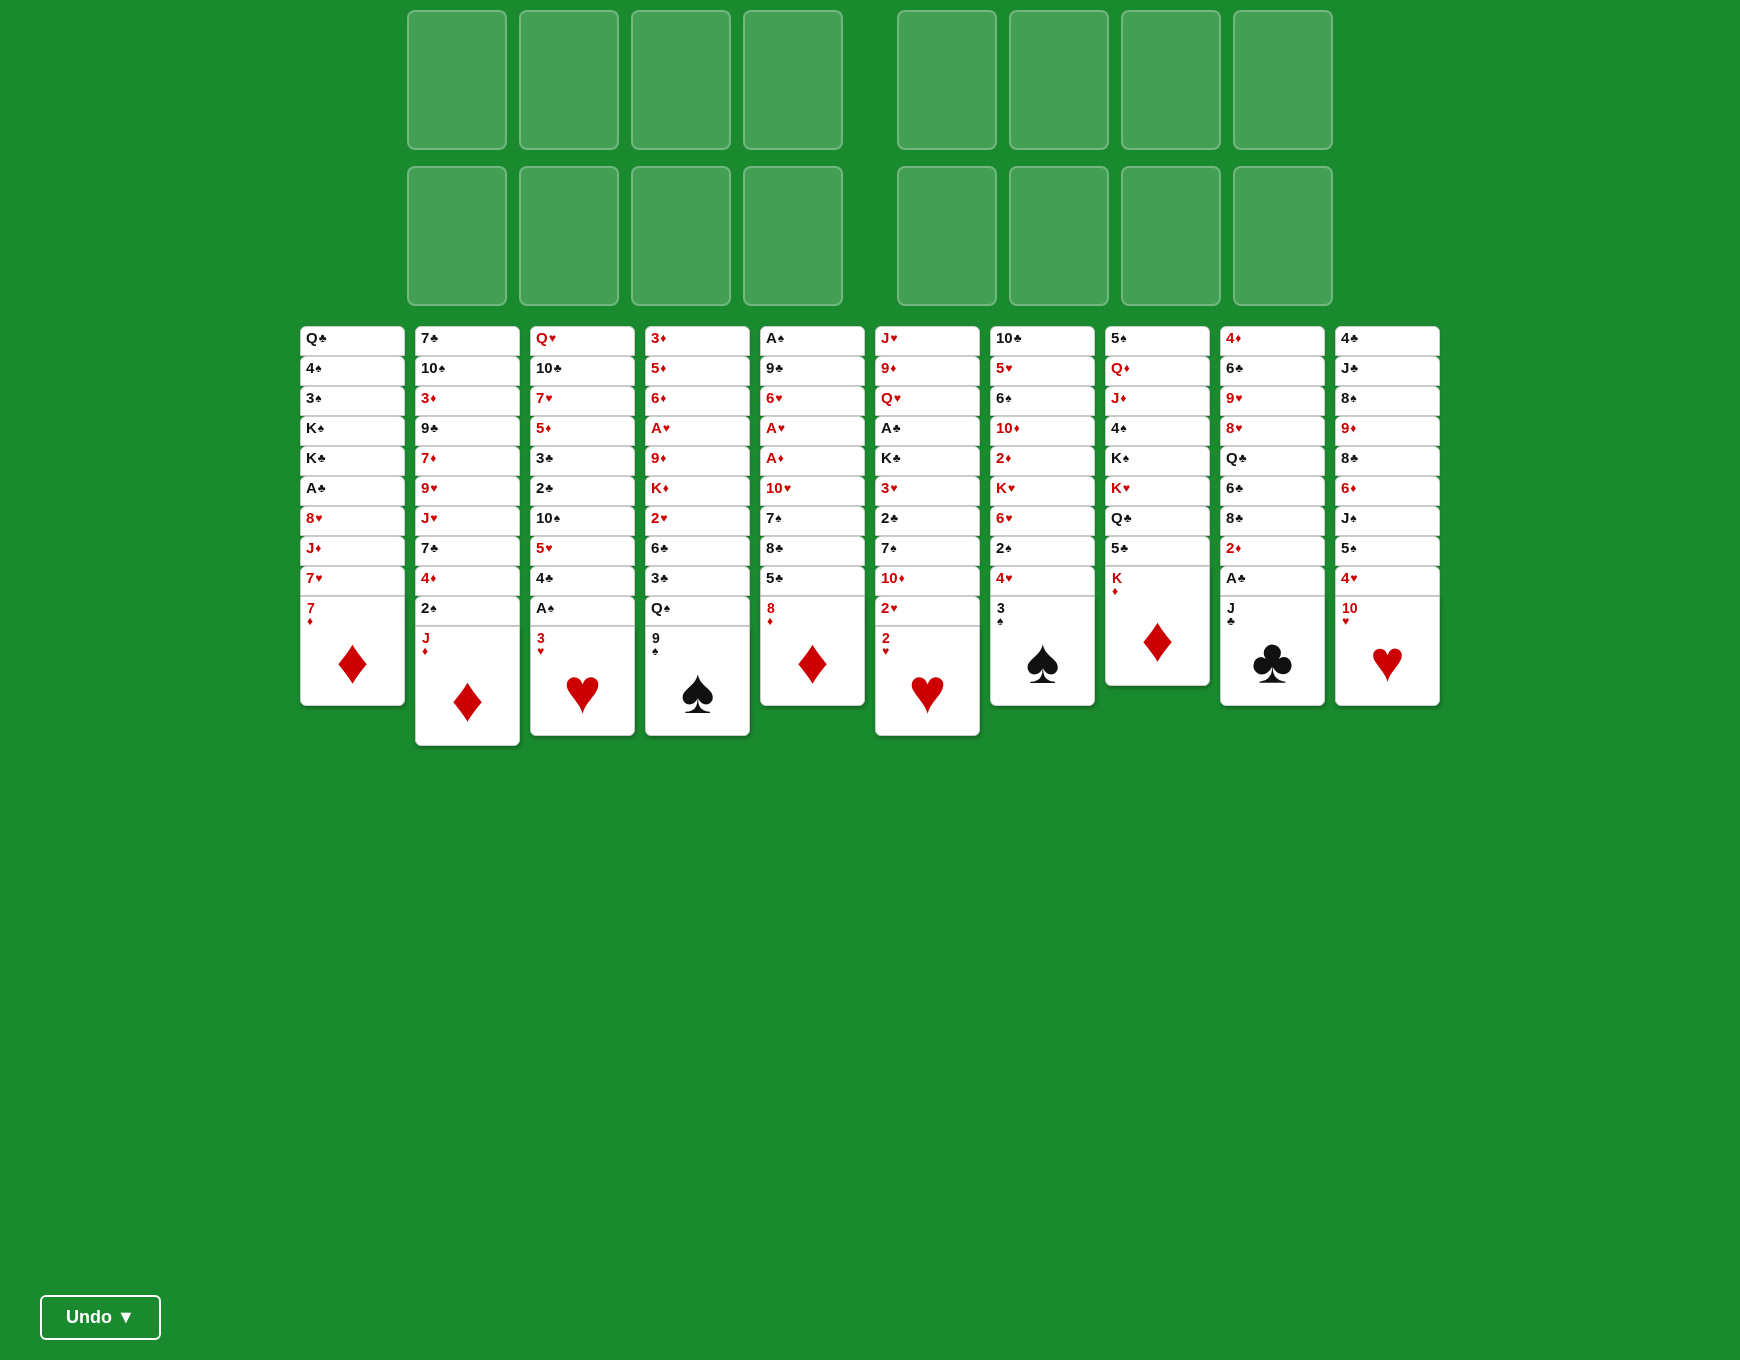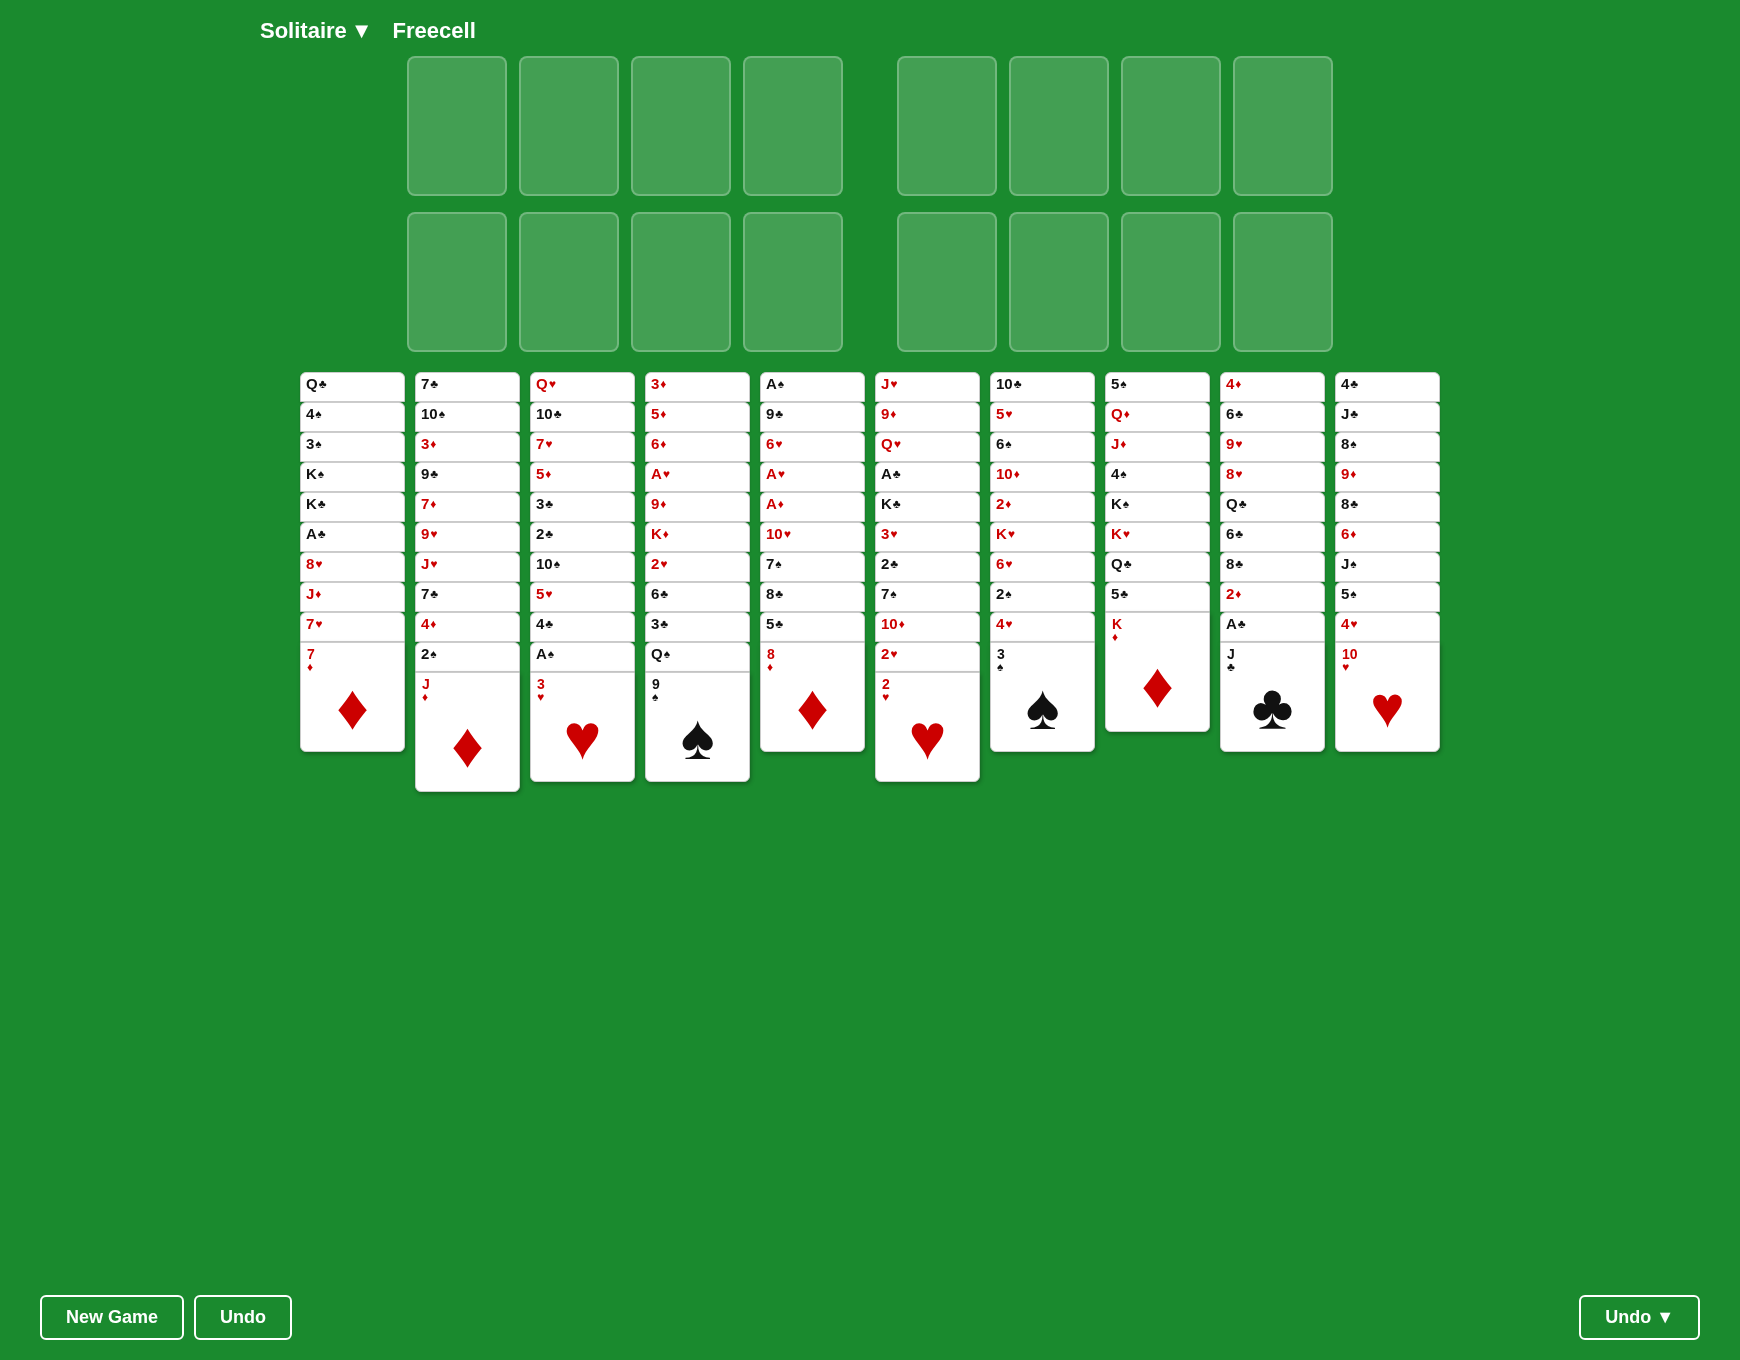--- a/index.html
+++ b/index.html
@@ -155,27 +155,20 @@
     .col-wrapper {
       display: flex;
       flex-direction: column;
     }
   </style>
 </head>
 <body>
 
 <div id="app">
 
-  <div class="header">
-    <div class="header-title">
-      <span>Solitaire</span>
-      <span>▼</span>
-    </div>
-    <div class="header-game-type">Freecell</div>
-  </div>
 
   <div class="top-area">
     <div class="card-slot"></div>
     <div class="card-slot"></div>
     <div class="card-slot"></div>
     <div class="card-slot"></div>
     <div class="slot-gap"></div>
     <div class="card-slot"></div>
     <div class="card-slot"></div>
     <div class="card-slot"></div>
@@ -860,20 +853,16 @@
               <div style="font-size:12px;line-height:1">♥</div>
             </div>
             <div class="big-suit red" style="font-size: 58px; margin-top: 20px;">♥</div>
           </div>
         </div>
       </div>
     </div>
 </div>
 
 <div class="bottom-bar">
-  <div class="btn-group">
-    <button class="btn">New Game</button>
-    <button class="btn">Undo</button>
-  </div>
   <div class="btn-group">
     <button class="btn">Undo ▼</button>
   </div>
 </div>
 
 </body></html>

